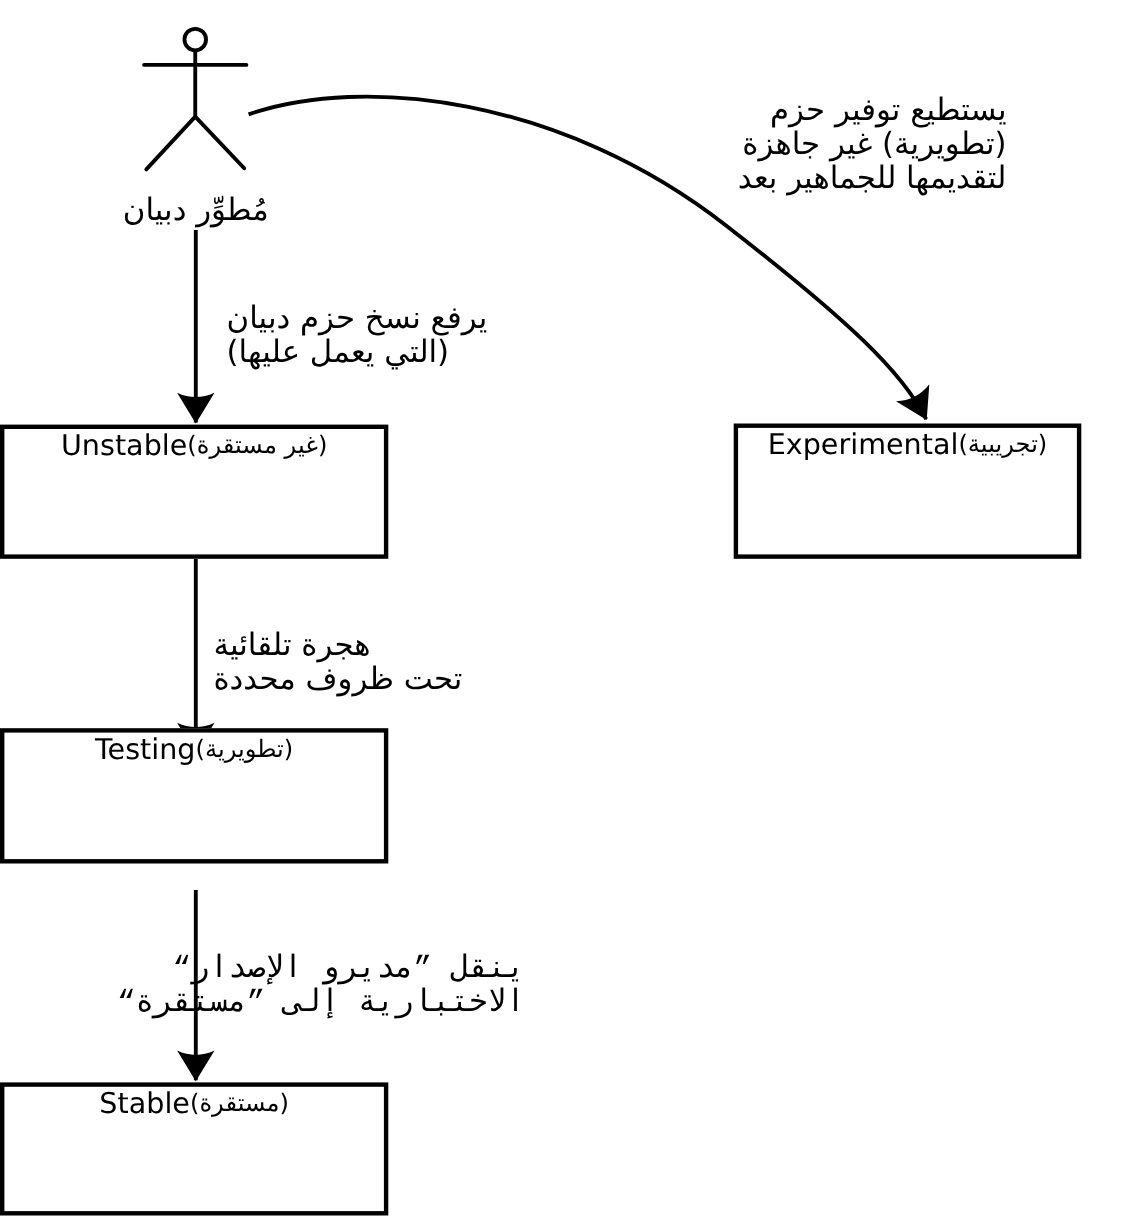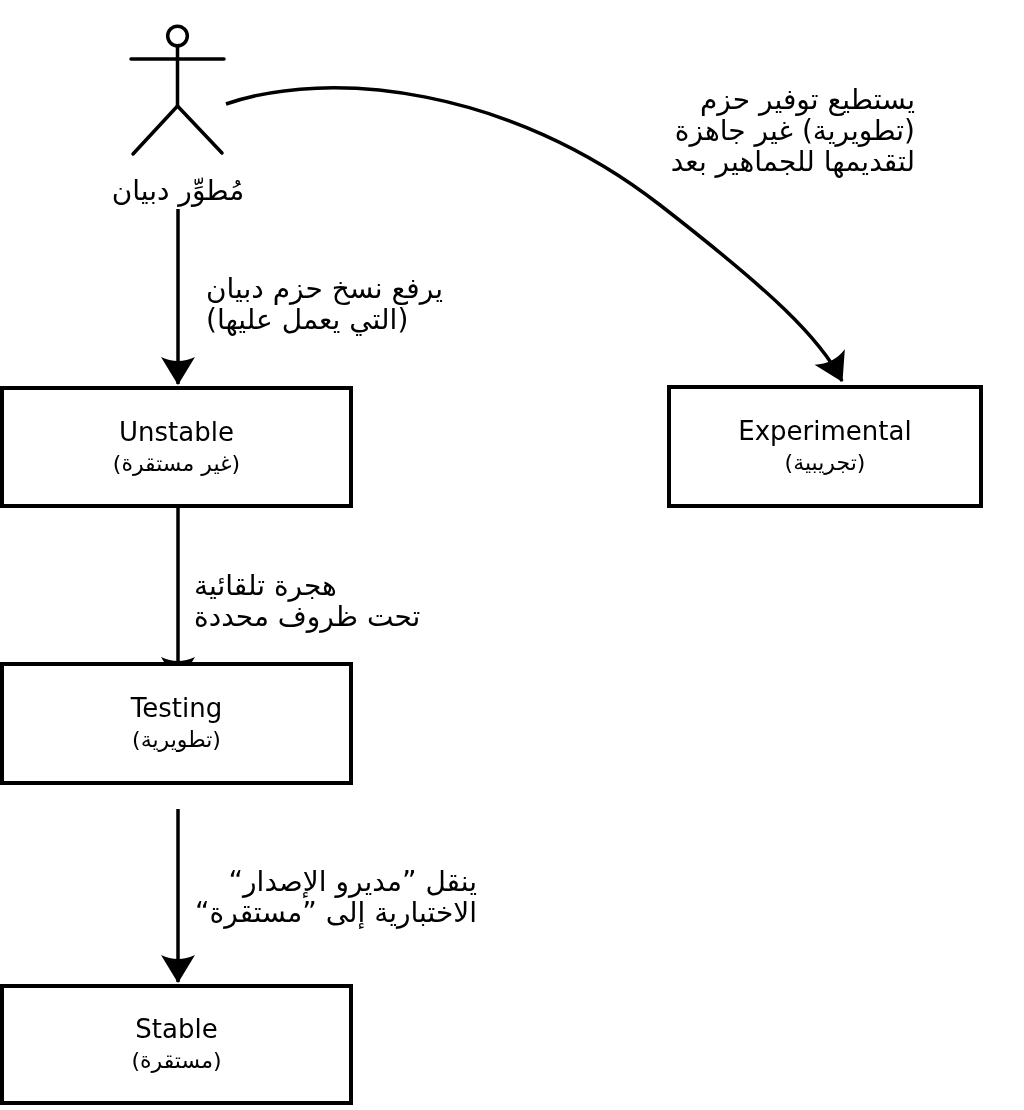--- a/index.html
+++ b/index.html
@@ -10,40 +10,40 @@
     color:#000;
     font-family:"DejaVu Sans",sans-serif;
     overflow:hidden;
   }
   svg.layer{position:absolute;left:0;top:0;}
   .node{
     position:absolute;
     box-sizing:border-box;
     background:#fff;
     border:4px solid #000;
-    display:flex;flex-direction:column;
+    display:flex;flex-direction:row;
     justify-content:center;
     text-align:center;
   }
   .node .en{font-size:26px;line-height:32px;direction:ltr;}
   .node .ar{font-size:22px;line-height:31px;direction:rtl;}
   .lbl{
     position:absolute;
     font-size:28px;line-height:31px;
     direction:rtl;
     white-space:nowrap;
   }
   .lbl div{white-space:nowrap;}
   .align-left{text-align:left;}
   .align-right{text-align:right;}
   .align-center{text-align:center;}
   #label-actor{left:102px;top:175px;width:152px;}
   #label-upload{left:206px;top:273px;}
   #label-migration{left:194px;top:570px;}
-  #label-release{right:547px;top:866px;}
+  #label-release{right:547px;top:866px;font-family:Liberation Mono, monospace;}
   #label-experimental{right:109px;top:84px;}
   #box-unstable{left:0;top:386px;width:353px;height:122px;}
   #box-experimental{left:667px;top:385px;width:316px;height:123px;}
   #box-testing{left:0;top:662px;width:353px;height:123px;}
   #box-stable{left:0;top:984px;width:353px;height:121px;}
 </style>
 </head>
 <body>
 
 <div class="canvas">

